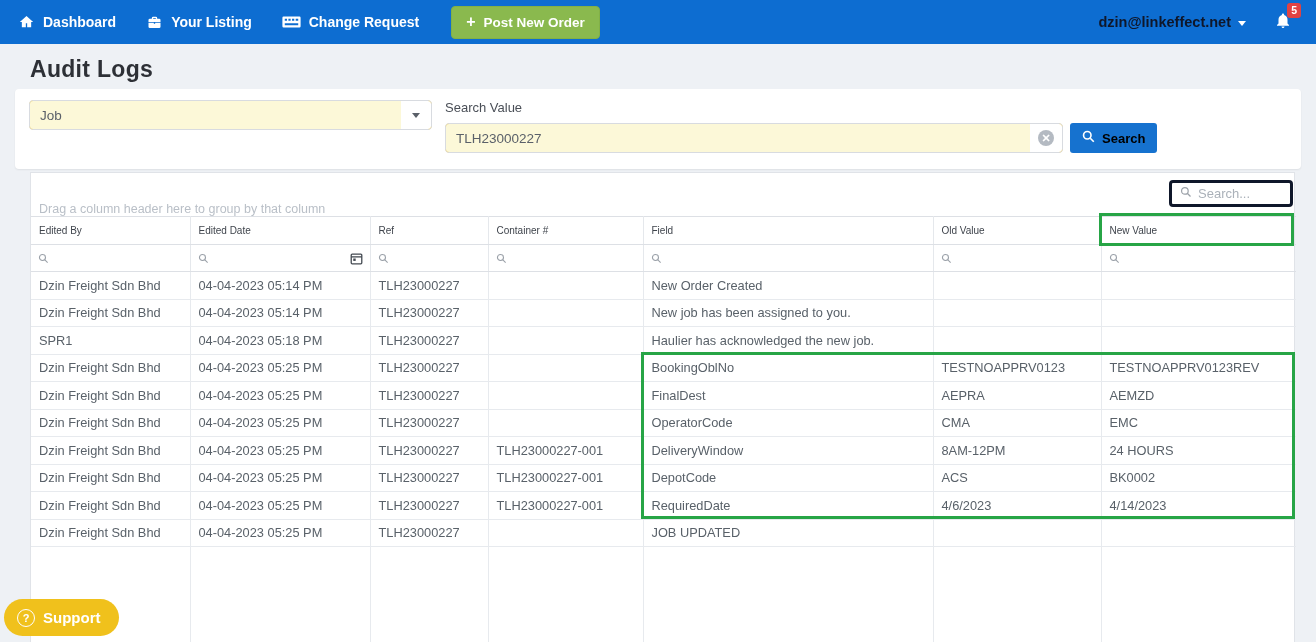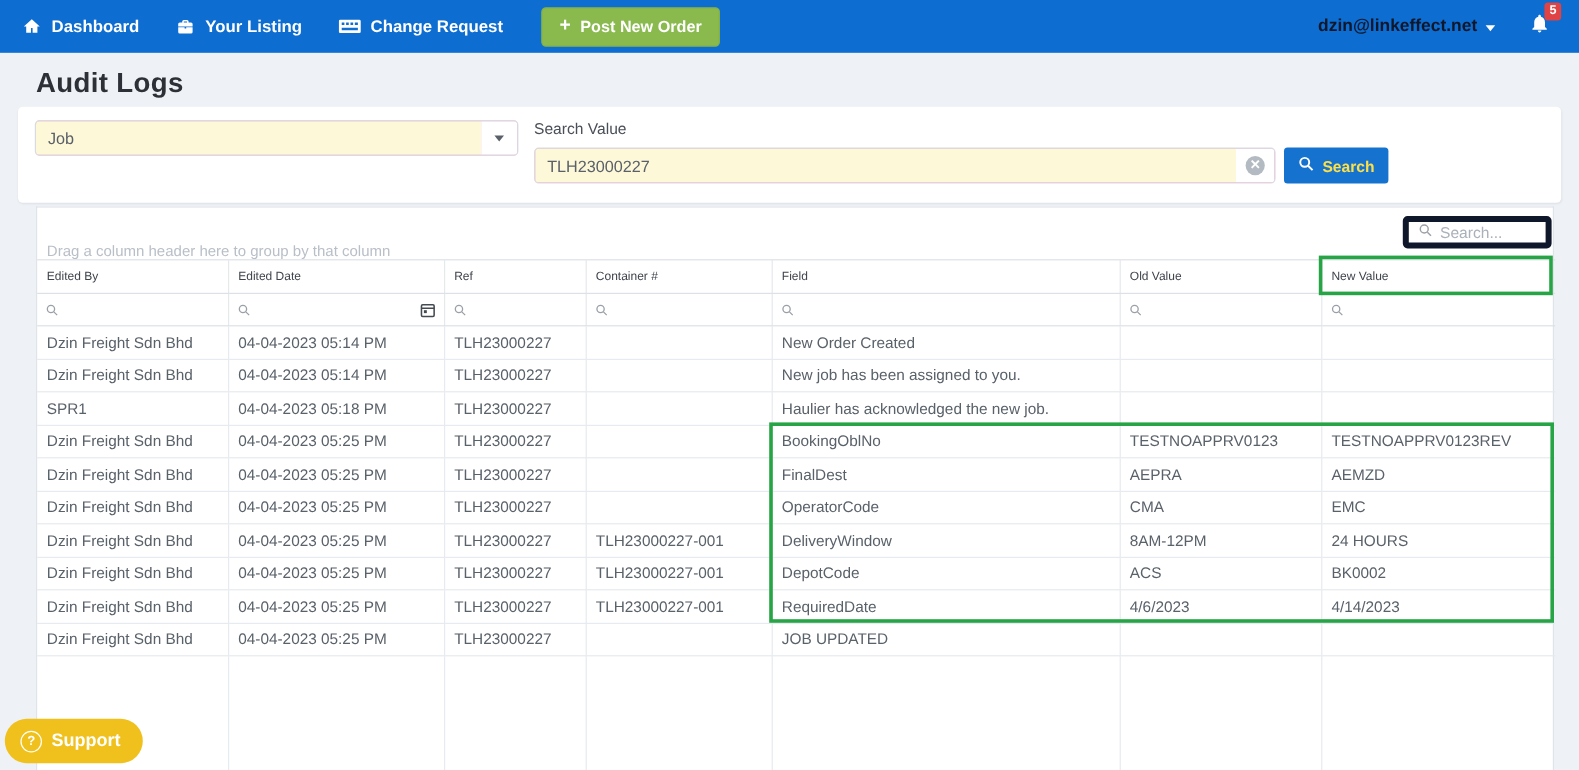--- a/index.html
+++ b/index.html
@@ -21,35 +21,35 @@
   .badge { position:absolute; top:-8px; right:-9px; background:#e04343; color:#fff; font-size:10.5px; font-weight:700; padding:1px 4px; border-radius:3px; line-height:13px; }
 
   
   .page-title { position:absolute; left:30px; top:56px; font-size:23px; font-weight:700; color:#2d3036; letter-spacing:.3px;text-align:center; }
 
   
   .filter-card { position:absolute; left:15px; top:89px; width:1286px; height:80px; background:#fff; border-radius:4px; box-shadow:0 1px 2px rgba(0,0,0,.07); padding:11px 14px; }
   .filter-row { display:flex; }
   .field-group .field-label { display:block; font-size:13px; color:#4a4f57; margin-bottom:8px; }
   .type-group { width:403px; margin-right:13px; }
-  .control { height:30px; border:1px solid #d8dbe0; border-radius:4px; display:flex; overflow:hidden; background:#f9a8d4; }
+  .control { height:30px; border:1px solid #d8dbe0; border-radius:4px; display:flex; overflow:hidden; background:#eab308; }
   .control .yellow-zone { flex:1; background:#fcf8d8; display:flex; align-items:center; padding-left:10px; font-size:13.5px; color:#5a6069; }
   .arrow-zone { width:30px; display:flex; align-items:center; justify-content:center; background:#fff; cursor:pointer; }
   .sel-caret { width:0; height:0; border-left:4px solid transparent; border-right:4px solid transparent; border-top:5px solid #5a6069; }
   .search-group { flex:1; }
   .search-row { display:flex; gap:7px; }
   .search-control { width:618px; }
   .clear-zone { width:32px; display:flex; align-items:center; justify-content:center; background:#fff; cursor:pointer; }
   .clear-icon { width:16px; height:16px; border-radius:50%; background:#b4bac2; color:#fff; font-size:11px; font-weight:700; display:flex; align-items:center; justify-content:center; line-height:1; }
-  .search-btn { height:30px; min-width:86px; background:#1672cf; border:none; border-radius:3px; color:#fde047; font-size:13px; font-weight:700; display:flex; align-items:center; justify-content:center; gap:7px; cursor:pointer; padding:0 12px; }
+  .search-btn { height:30px; min-width:86px; background:#1672cf; border:none; border-radius:3px; color:#000000; font-size:13px; font-weight:700; display:flex; align-items:center; justify-content:center; gap:7px; cursor:pointer; padding:0 12px; }
 
   
   .grid { position:absolute; left:30px; top:172px; width:1265px; height:470px; background:#fff; border:1px solid #e0e3e8; border-bottom:none; }
   .group-panel { position:relative; height:43px; display:flex; align-items:flex-end; padding-left:8px; font-size:12.5px; color:#b9bfc7; }
-  .grid-search { position:absolute; right:1px; top:7px; width:124px; height:27px; border:5px solid #0f172a; border-radius:4px; display:flex; align-items:center; padding-left:8px; gap:6px; background:#fff; }
+  .grid-search { position:absolute; right:1px; top:7px; width:124px; height:27px; border:3px solid #0f172a; border-radius:4px; display:flex; align-items:center; padding-left:8px; gap:6px; background:#fff; }
   .grid-search span { color:#aab1b9; font-size:13px; }
   table.audit { width:100%; border-collapse:collapse; table-layout:fixed; }
   table.audit th { height:28px; border-top:1px solid #dde0e5; border-bottom:1px solid #dde0e5; border-right:1px solid #e5e8ec; text-align:left; padding:0 8px; font-size:10px; font-weight:400; color:#3f444c; white-space:nowrap; overflow:hidden; }
   table.audit th:last-child, table.audit td:last-child { border-right:none; }
   tr.filter-tr td { height:27px; border-bottom:1px solid #dde0e5; border-right:1px solid #e5e8ec; padding:0 7px; }
   .filter-cell-inner { display:flex; align-items:center; justify-content:space-between; }
   table.audit tbody td { height:27.5px; border-bottom:1px solid #e7eaee; border-right:1px solid #e7eaee; padding:0 8px; font-size:12.8px; color:#596169; white-space:nowrap; overflow:hidden; }
   table.audit tr.filler td { height:97px; border-bottom:none; }
 
   

